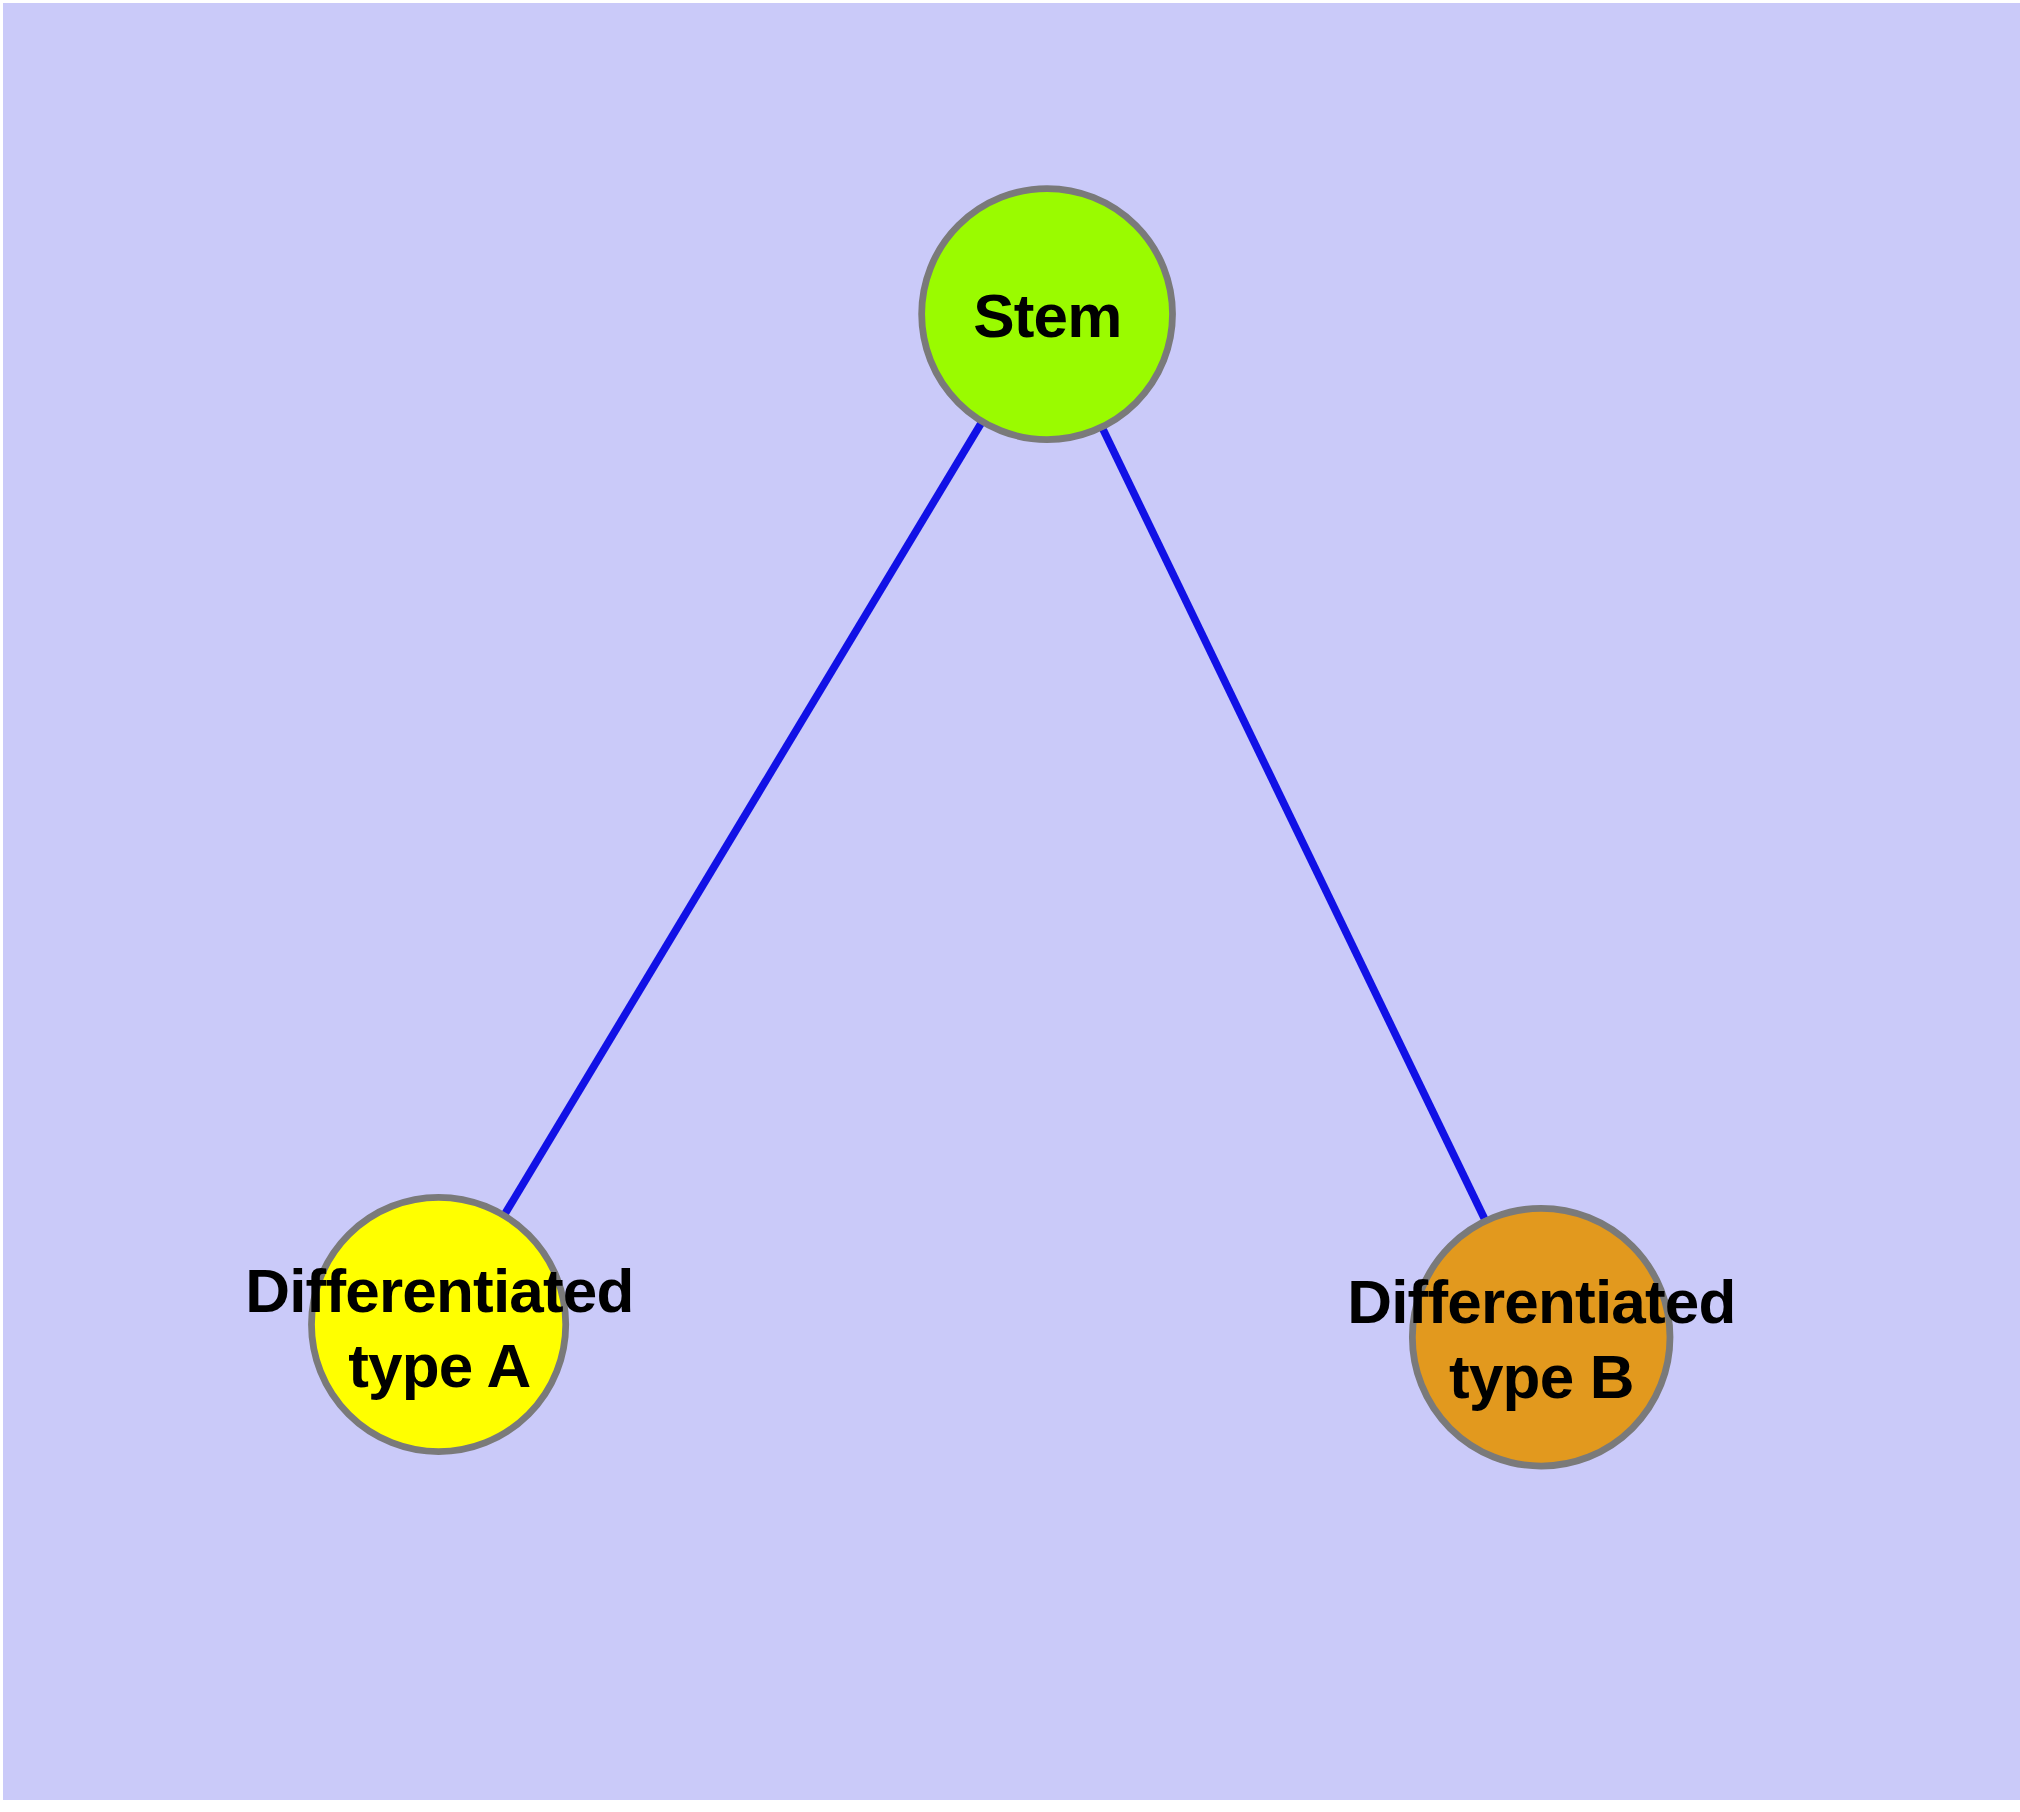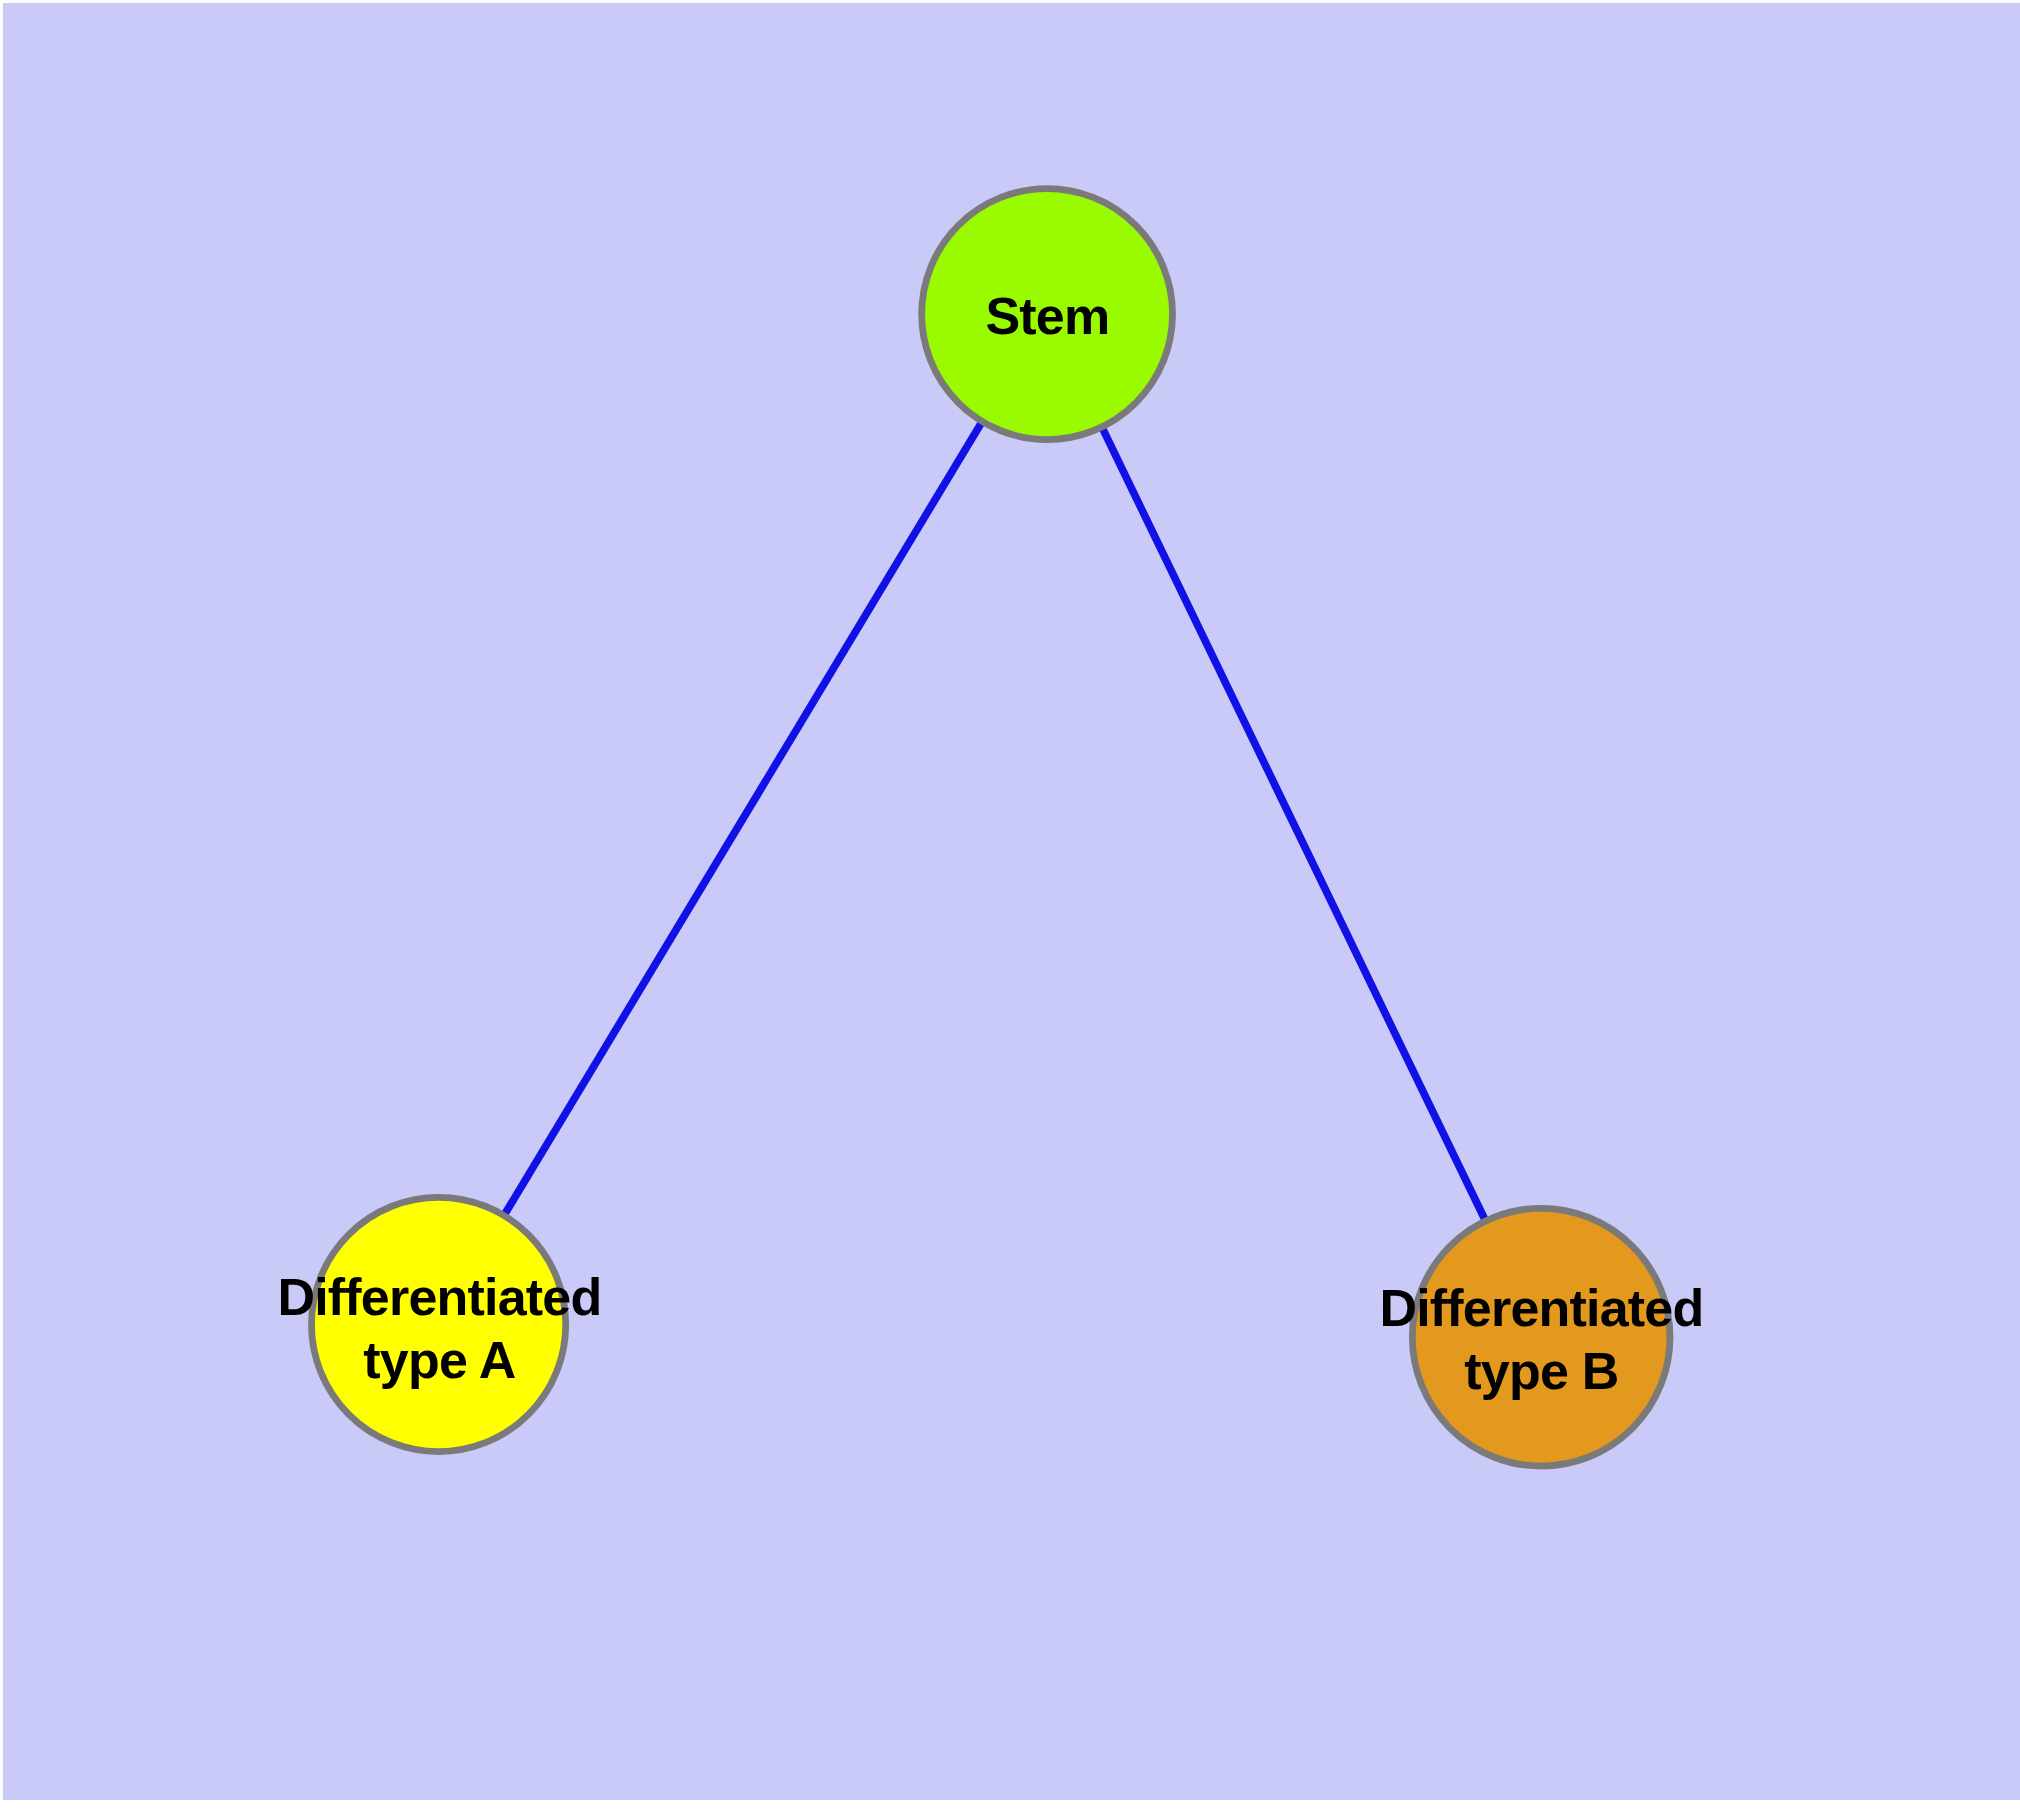--- a/index.html
+++ b/index.html
@@ -28,21 +28,21 @@
     top: 0;
     width: 100%;
     height: 100%;
     display: block;
   }
   .node-label {
     position: absolute;
     transform: translate(-50%, -50%);
     color: #000000;
     font-weight: bold;
-    font-size: 52px;
+    font-size: 62px;
     line-height: 1.2;
     text-align: center;
     white-space: pre-line;
     letter-spacing: -0.8px;
     pointer-events: none;
   }
   .label-stem   { left: 1044px; top: 313px; }
   .label-type-a { left: 436px;  top: 1325px; }
   .label-type-b { left: 1538px; top: 1336px; }
 </style>

